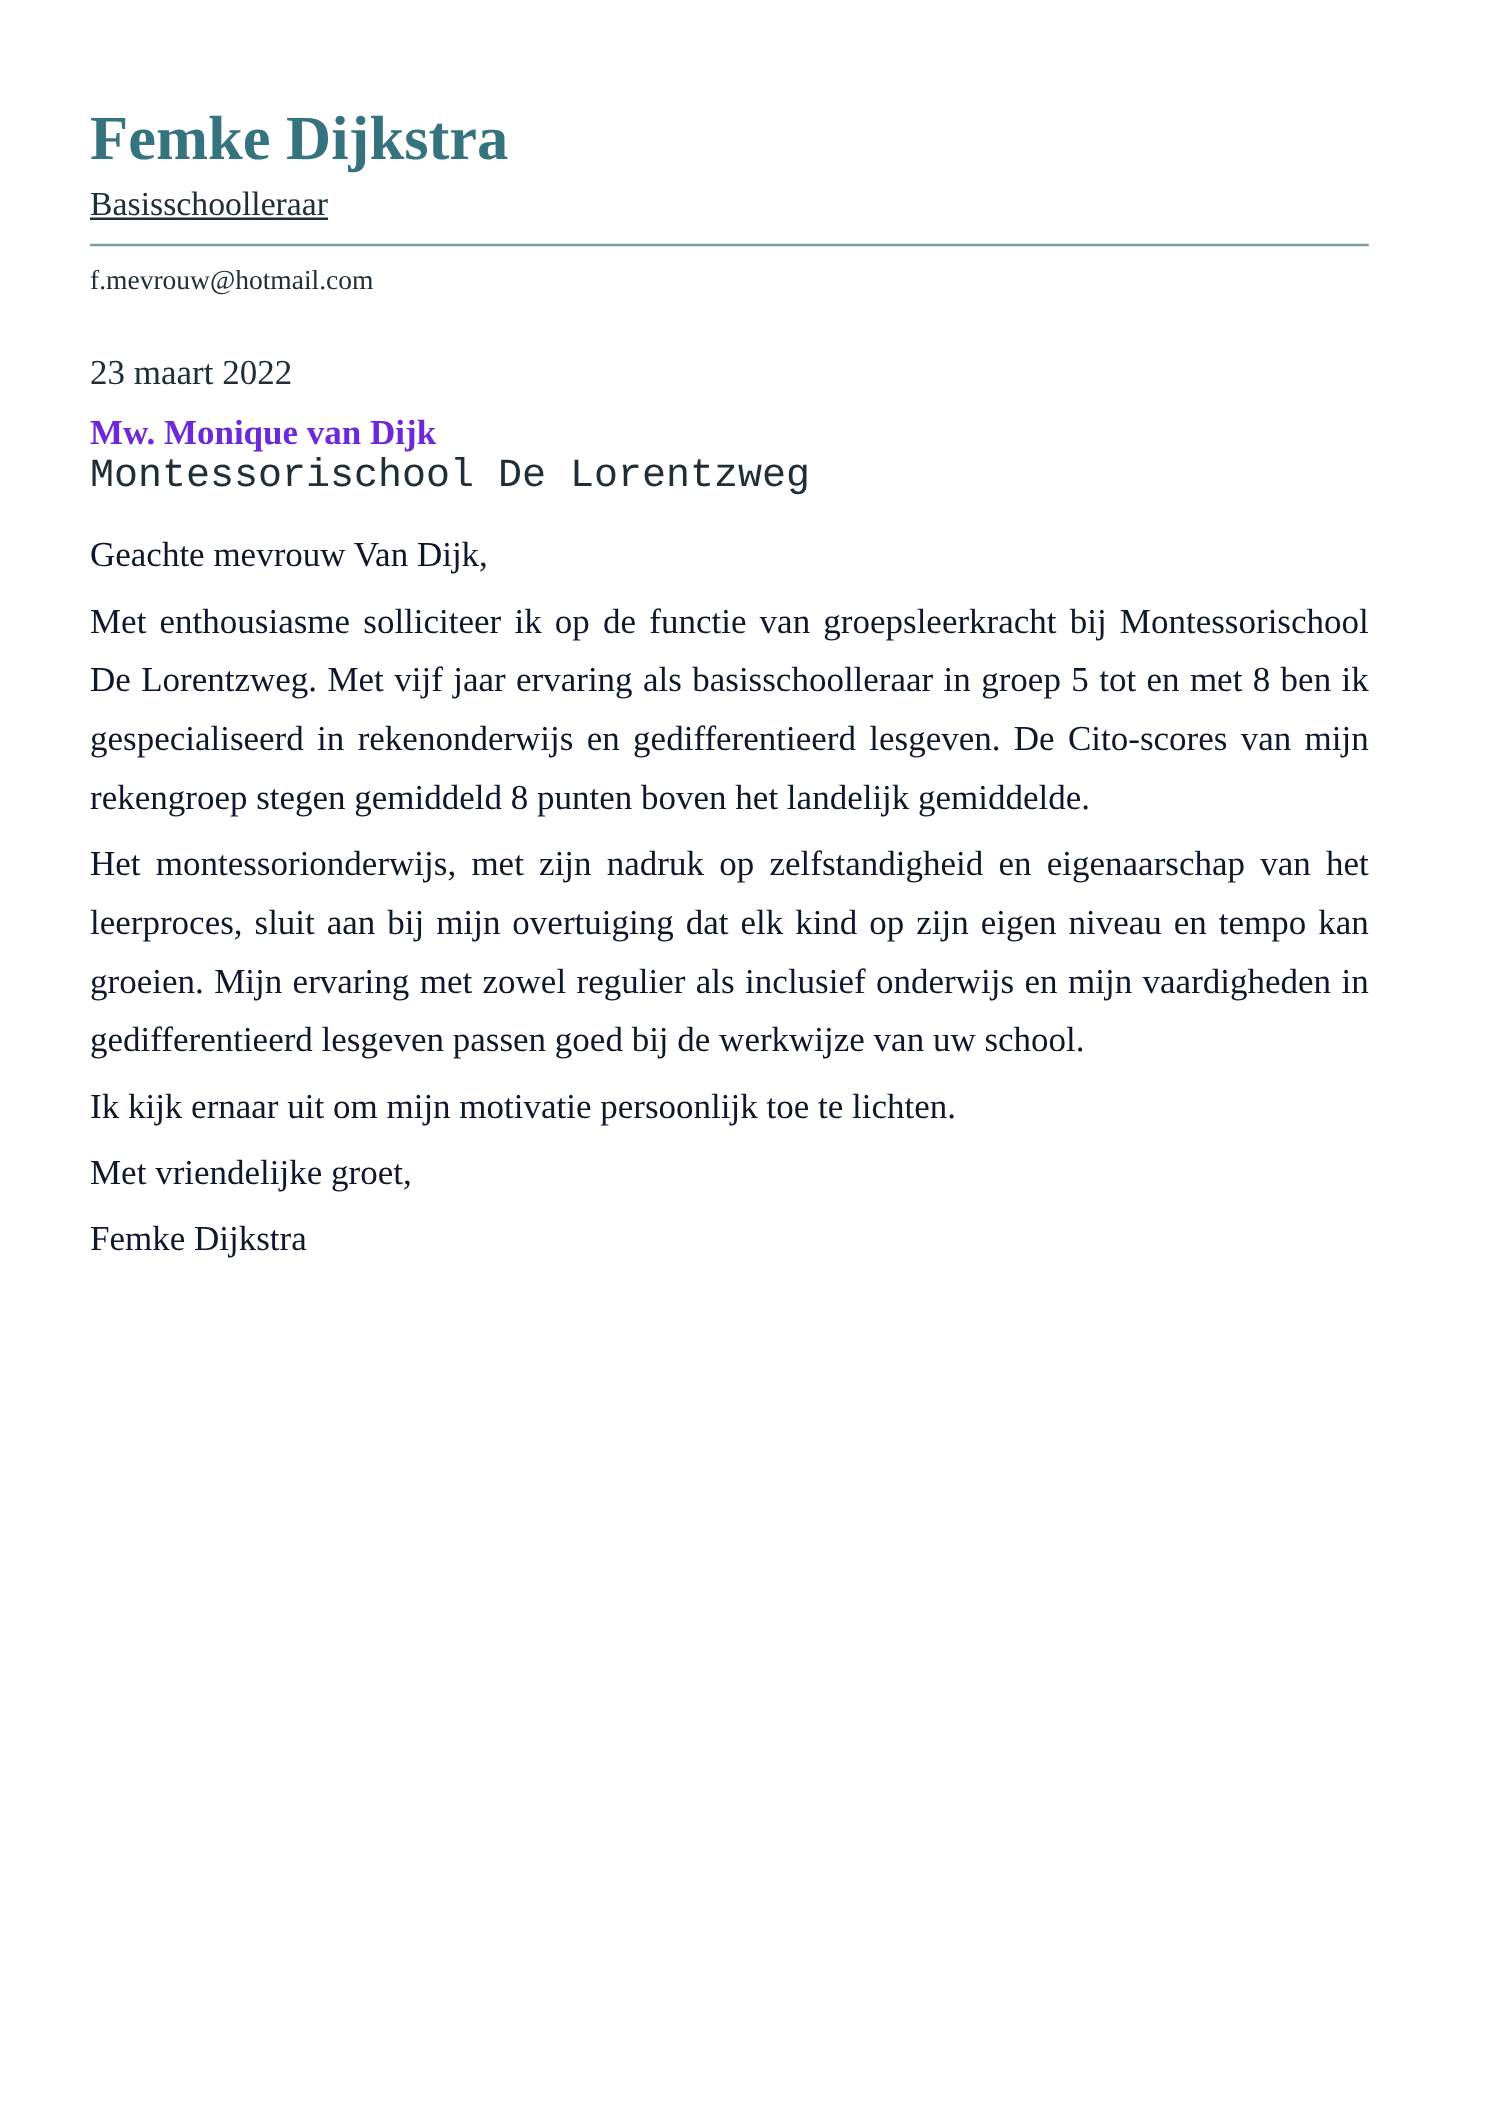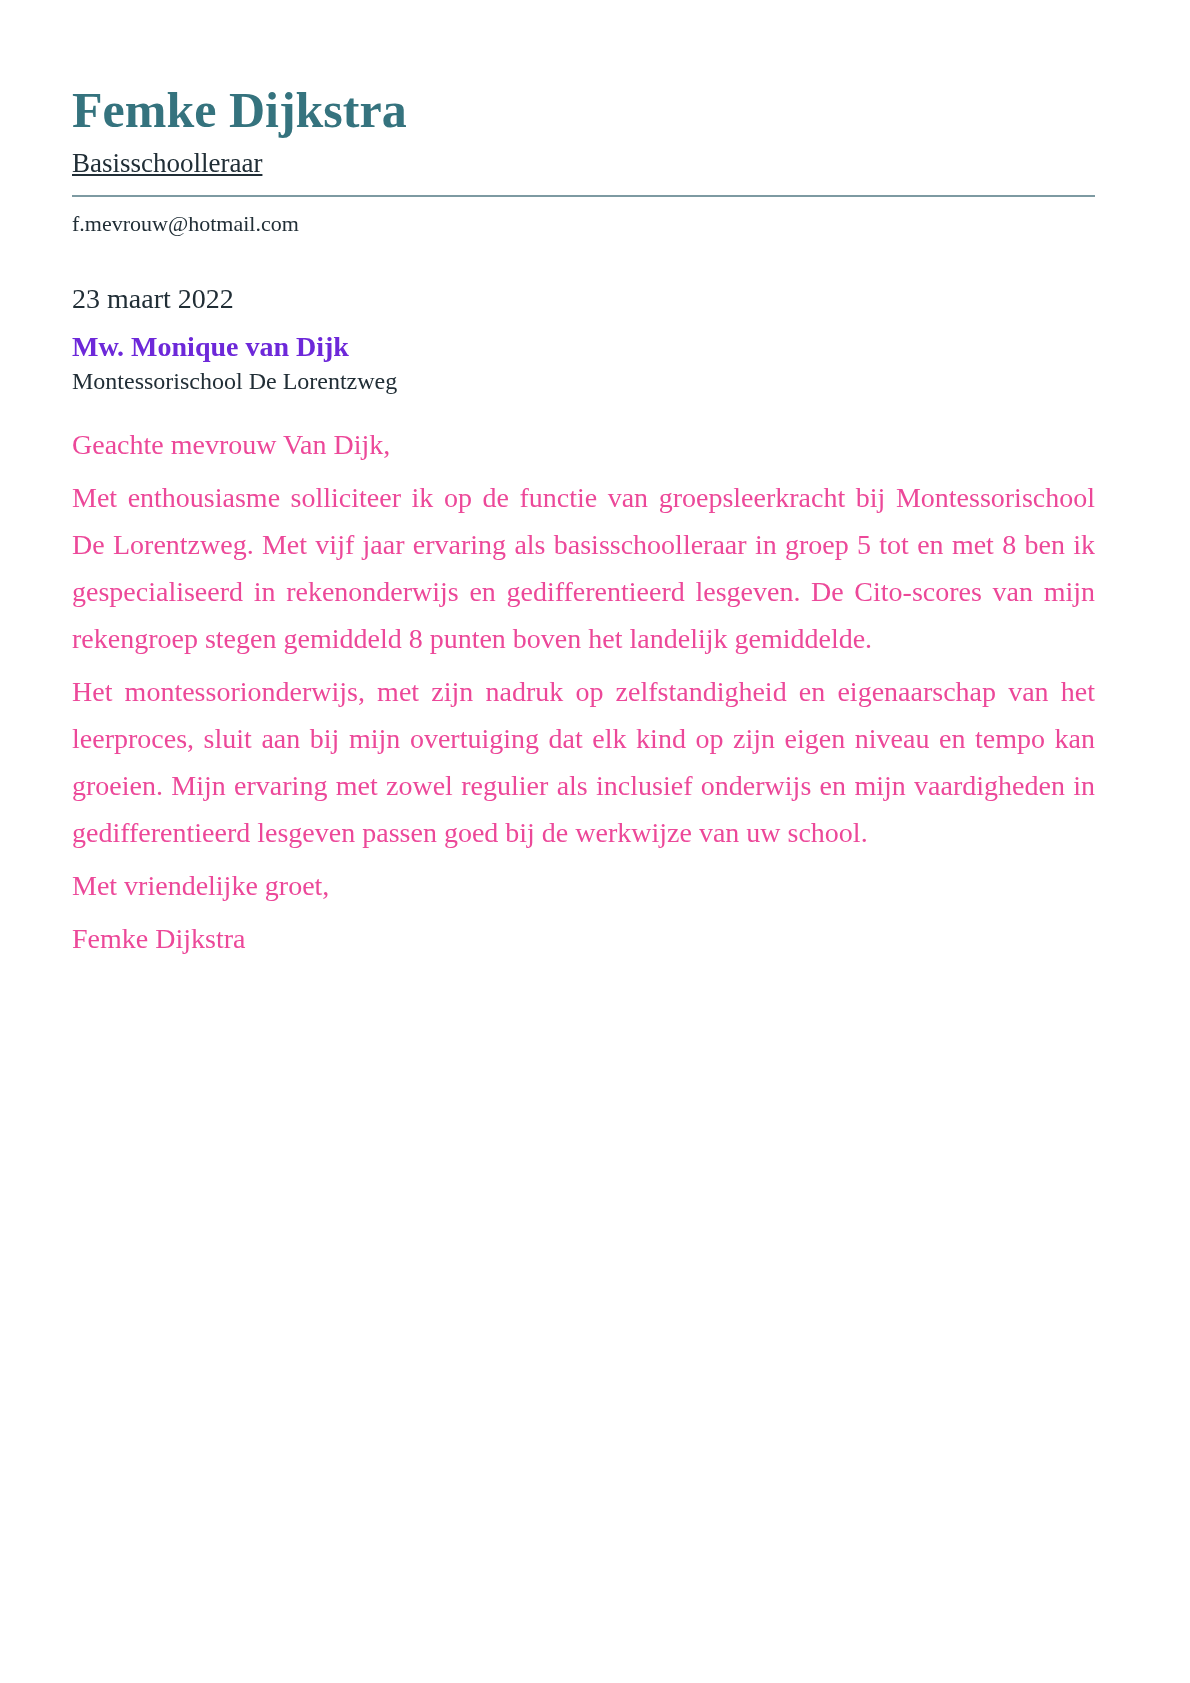--- a/index.html
+++ b/index.html
@@ -57,28 +57,29 @@
   }
   .recipient-name {
     margin: 13px 0 0;
     font-size: 28px;
     line-height: 34px;
     font-weight: bold;
     color: #6d28d9;
   }
   .recipient-org {
     margin: 0;
-    font-size: 24px;
+    font-size: 32px;
     line-height: 34px;
+    font-family: Liberation Mono, monospace;
   }
   .body-text p {
     font-size: 28px;
     line-height: 47px;
     margin: 6px 0 0;
-    color: #ec4899;
+    color: #0f172a;
   }
   .body-text p.salutation {
     margin-top: 23px;
   }
   .justified {
     text-align: justify;
   }
 </style>
 </head>
 <body>
@@ -101,19 +102,20 @@
 
   <div class="recipient-org">Montessorischool De Lorentzweg</div>
 
   <div class="body-text">
     <p class="salutation">Geachte mevrouw Van Dijk,</p>
 
     <p class="justified">Met enthousiasme solliciteer ik op de functie van groepsleerkracht bij Montessorischool De Lorentzweg. Met vijf jaar ervaring als basisschoolleraar in groep 5 tot en met 8 ben ik gespecialiseerd in rekenonderwijs en gedifferentieerd lesgeven. De Cito-scores van mijn rekengroep stegen gemiddeld 8 punten boven het landelijk gemiddelde.</p>
 
     <p class="justified">Het montessorionderwijs, met zijn nadruk op zelfstandigheid en eigenaarschap van het leerproces, sluit aan bij mijn overtuiging dat elk kind op zijn eigen niveau en tempo kan groeien. Mijn ervaring met zowel regulier als inclusief onderwijs en mijn vaardigheden in gedifferentieerd lesgeven passen goed bij de werkwijze van uw school.</p>
 
+    <p>Ik kijk ernaar uit om mijn motivatie persoonlijk toe te lichten.</p>
 
     <p>Met vriendelijke groet,</p>
 
     <p>Femke Dijkstra</p>
   </div>
 
 </div>
 
 </body></html>

